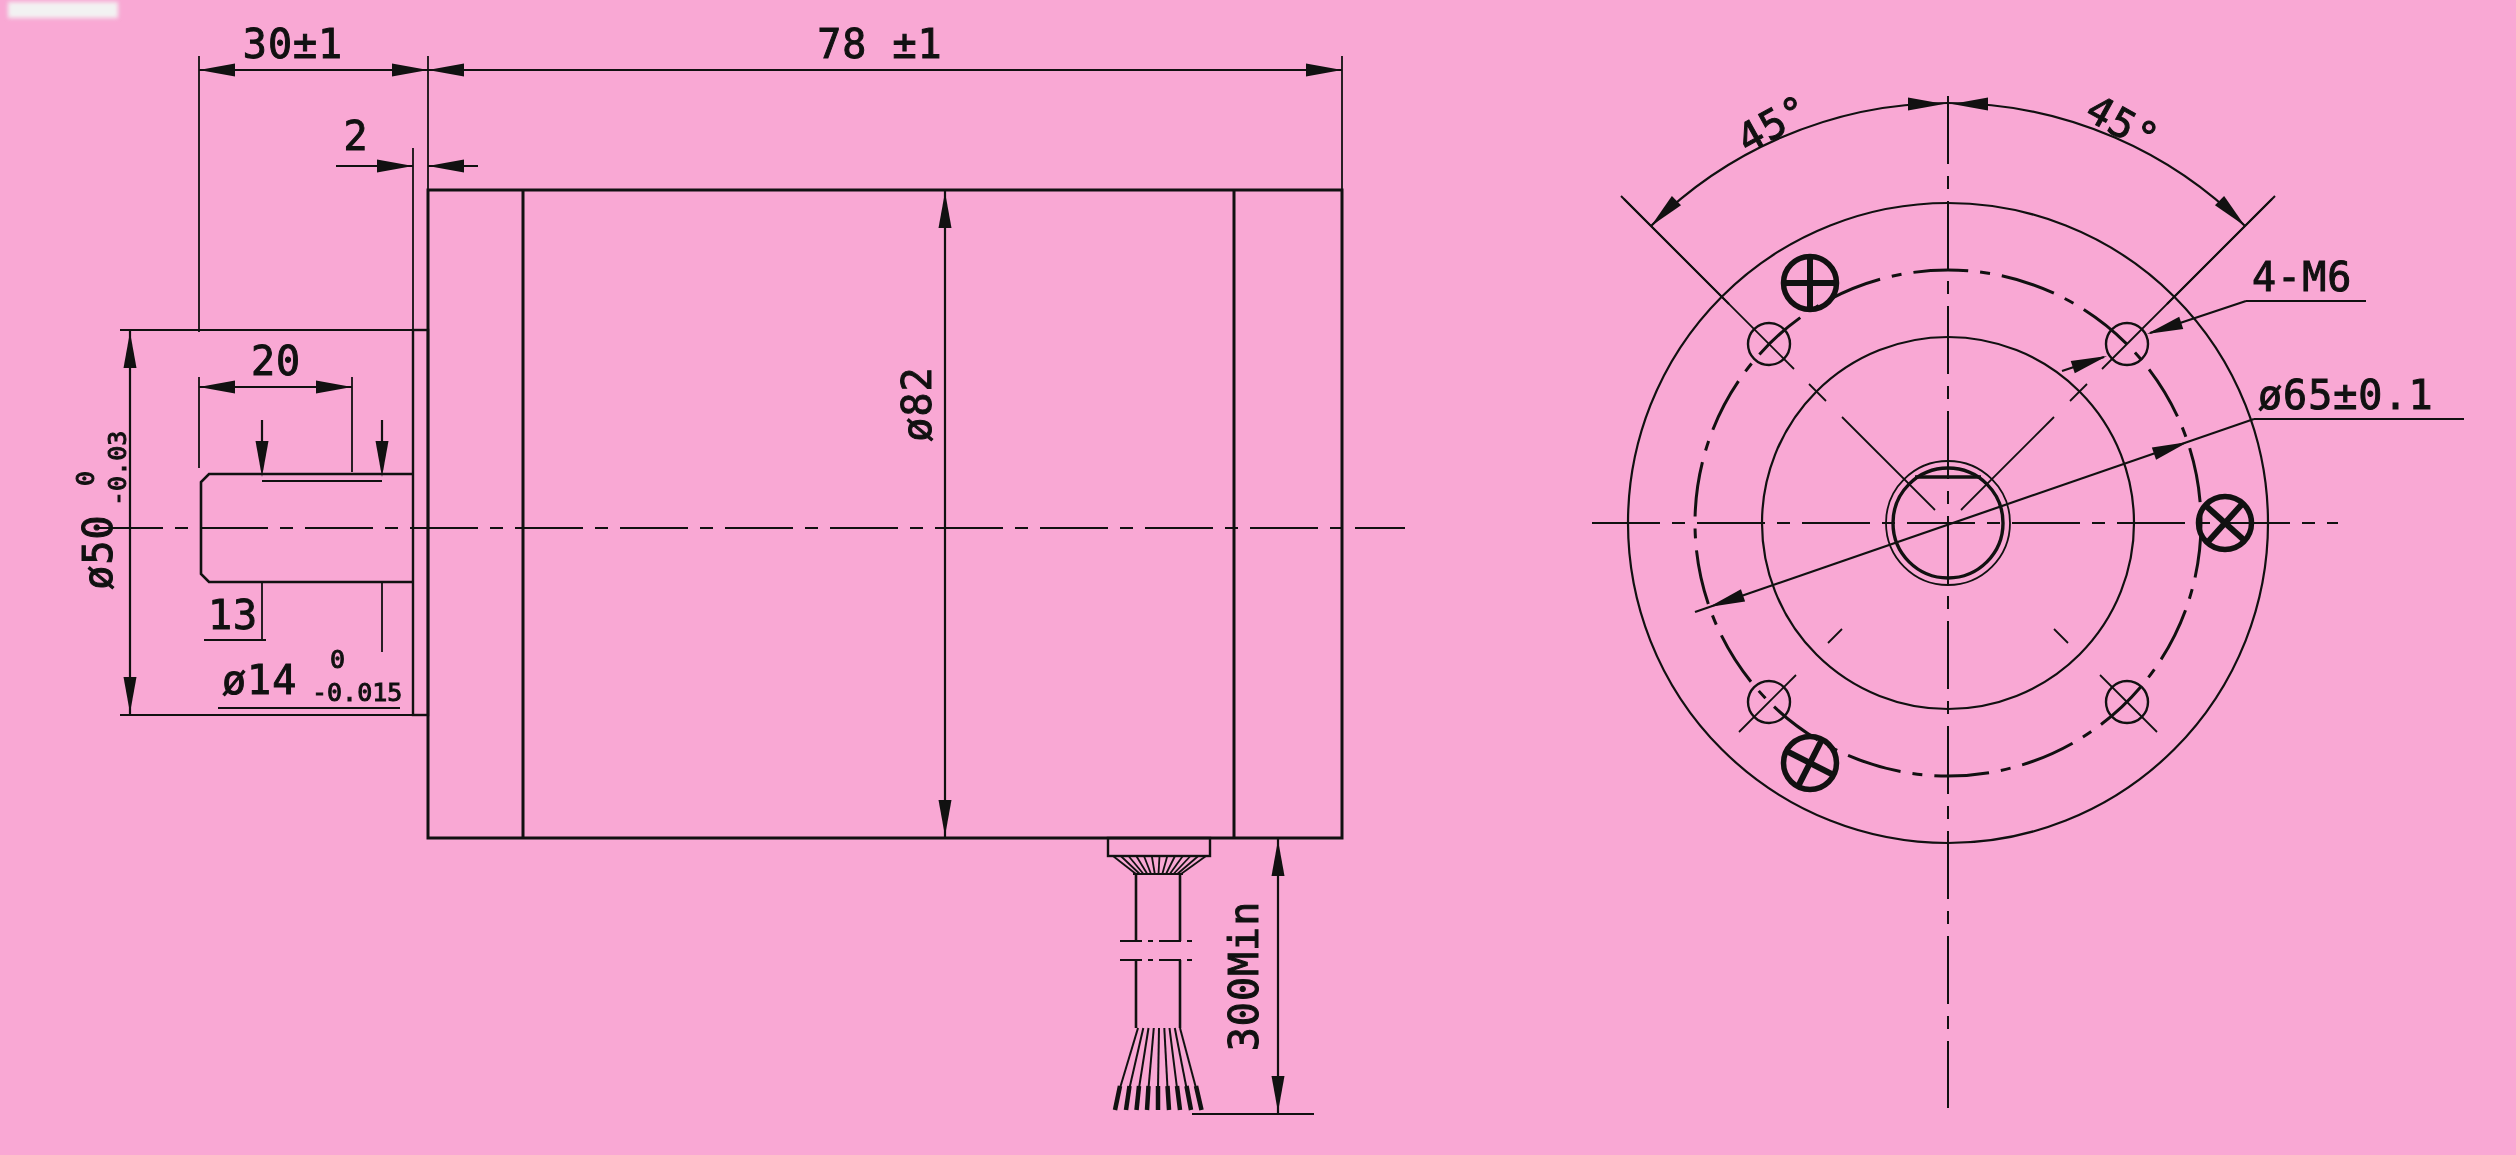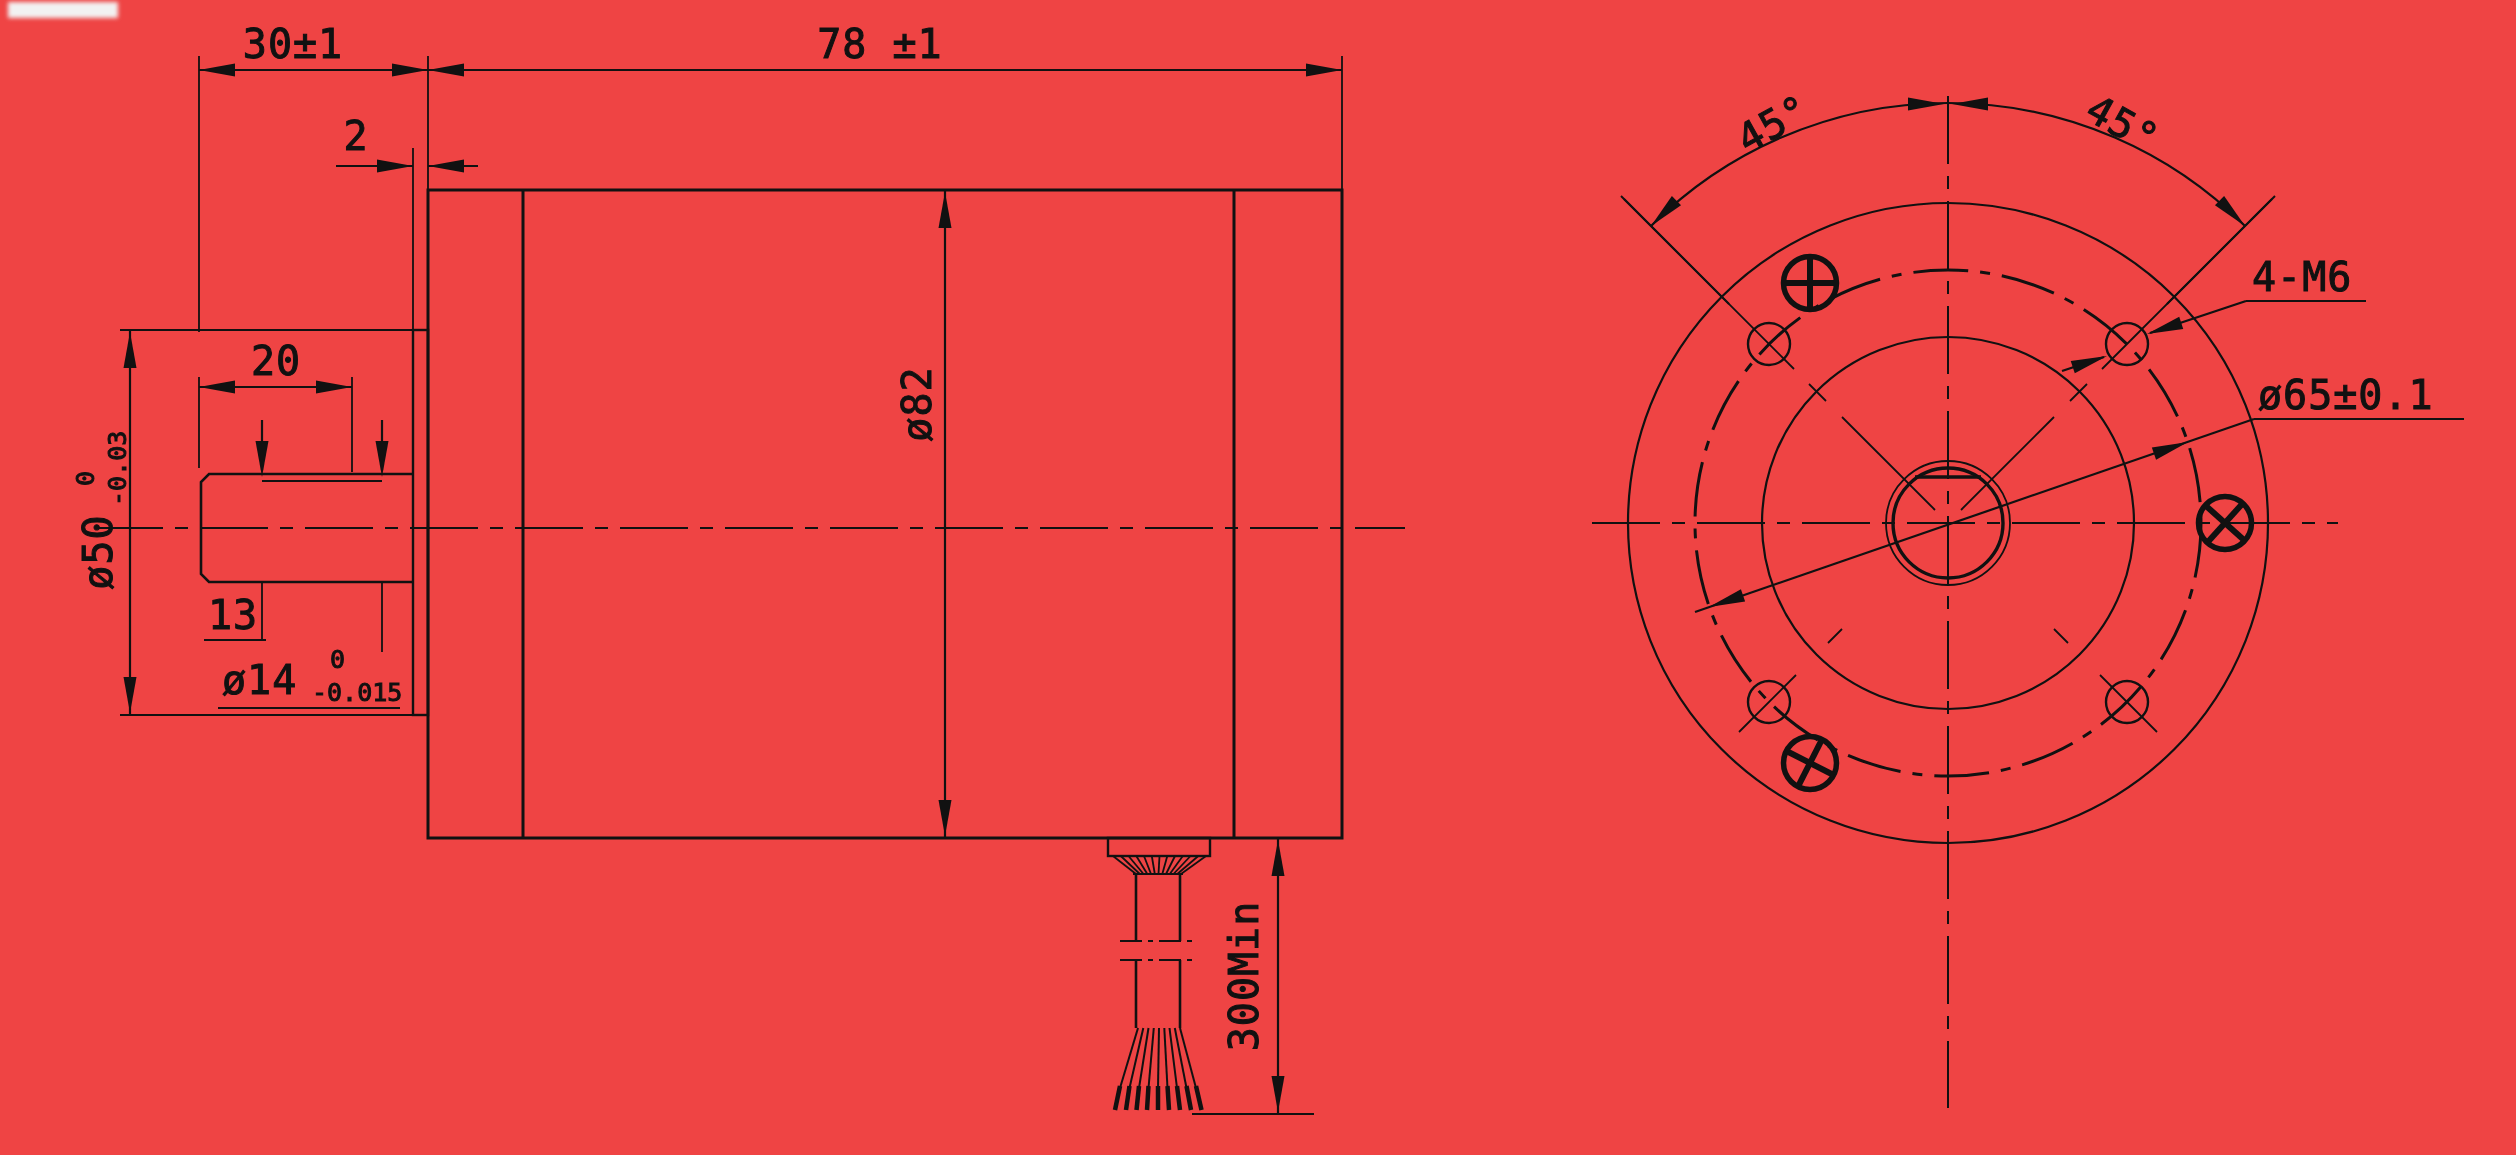--- a/index.html
+++ b/index.html
@@ -1,16 +1,16 @@
 <!DOCTYPE html>
 <html><head>
 <meta charset="utf-8">
 <style>
   html,body{margin:0;padding:0;background:#ffffff;}
-  .page{width:2516px;height:1155px;position:relative;background:#ef4444;overflow:hidden;}
+  .page{width:2516px;height:1155px;position:relative;background:#f9a8d4;overflow:hidden;}
   svg{display:block;}
   svg text{font-family:"DejaVu Sans Mono","Liberation Mono",monospace;fill:#111;}
   .dimtxt{font-size:40px;letter-spacing:1px;}
   .toltxt{font-size:25px;letter-spacing:0;}
   .wm{position:absolute;left:8px;top:2px;width:110px;height:16px;background:#f2f2f2;filter:blur(2px);}
 </style>
 </head>
 <body>
 
 <div class="page">

